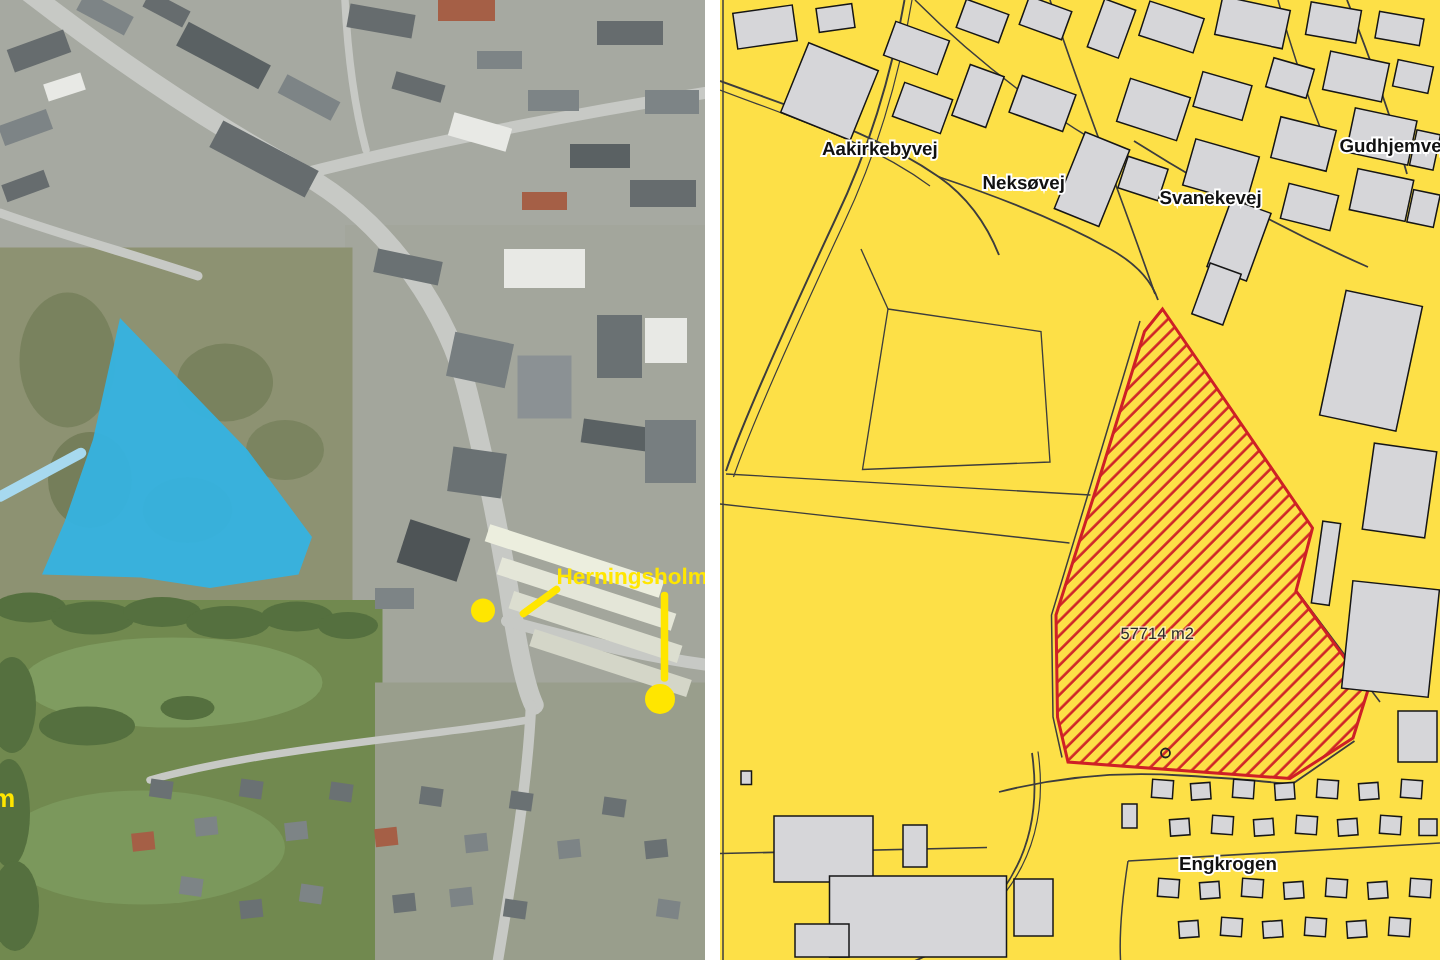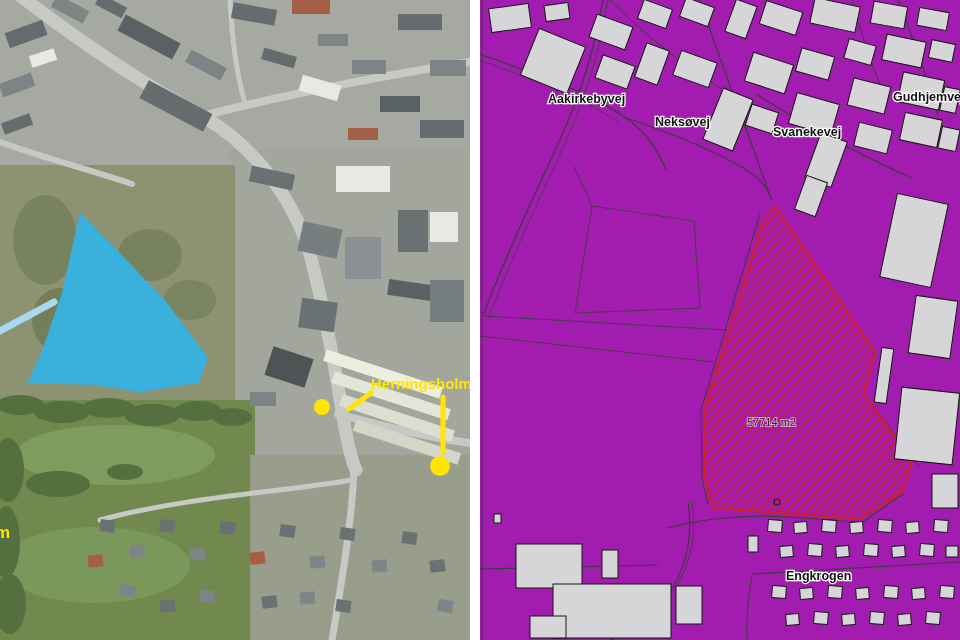--- a/index.html
+++ b/index.html
@@ -1,21 +1,21 @@
 <!DOCTYPE html>
 <html><head>
 <meta charset="utf-8">
 <style>
   html,body{margin:0;padding:0;background:#fff;}
   .canvas{position:relative;width:960px;height:640px;overflow:hidden;background:#fff;
           font-family:"Liberation Sans",sans-serif;}
   .panel{position:absolute;top:0;height:640px;}
   #left-panel{left:0;width:494px;}
   #divider{left:470px;width:10px;background:#ffffff;}
-  #right-panel{left:480px;width:480px;background:#a21caf;}
+  #right-panel{left:480px;width:480px;background:#fde047;}
   svg{display:block;}
   text.street{font-family:"Liberation Sans",sans-serif;font-weight:bold;font-size:12.5px;
               fill:#111;paint-order:stroke;stroke:#ffffff;stroke-width:2.5px;}
   text.area-label{font-family:"Liberation Sans",sans-serif;font-size:11px;fill:#2b2b2b;
                   paint-order:stroke;stroke:rgba(255,255,255,.55);stroke-width:2px;}
   text.yellow-label{font-family:"Liberation Sans",sans-serif;font-weight:bold;font-size:15px;}
   text.yellow-label.big{font-size:17px;}
 </style>
 </head>
 <body>

